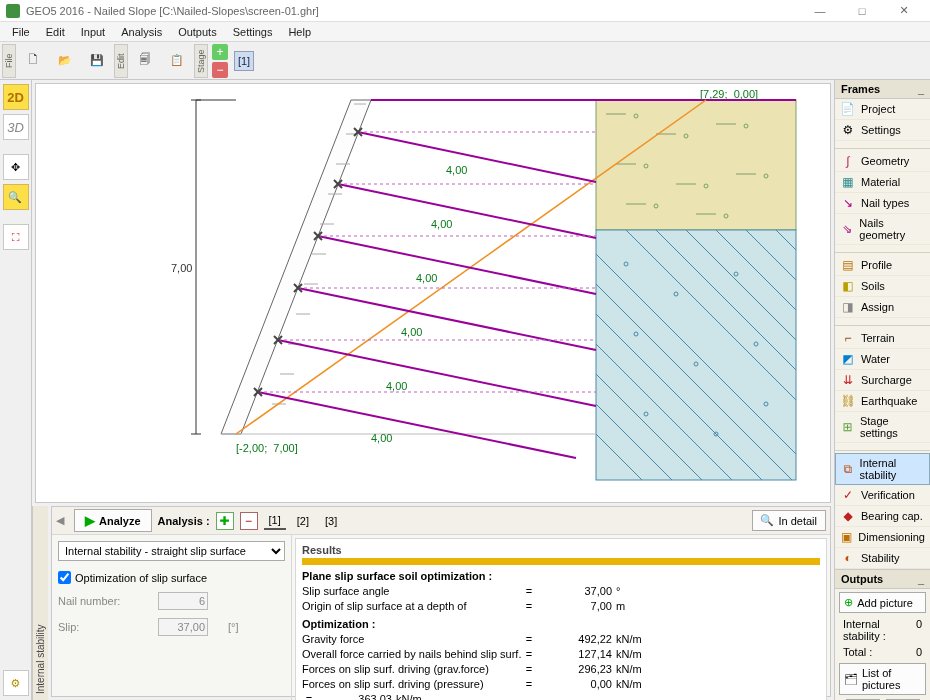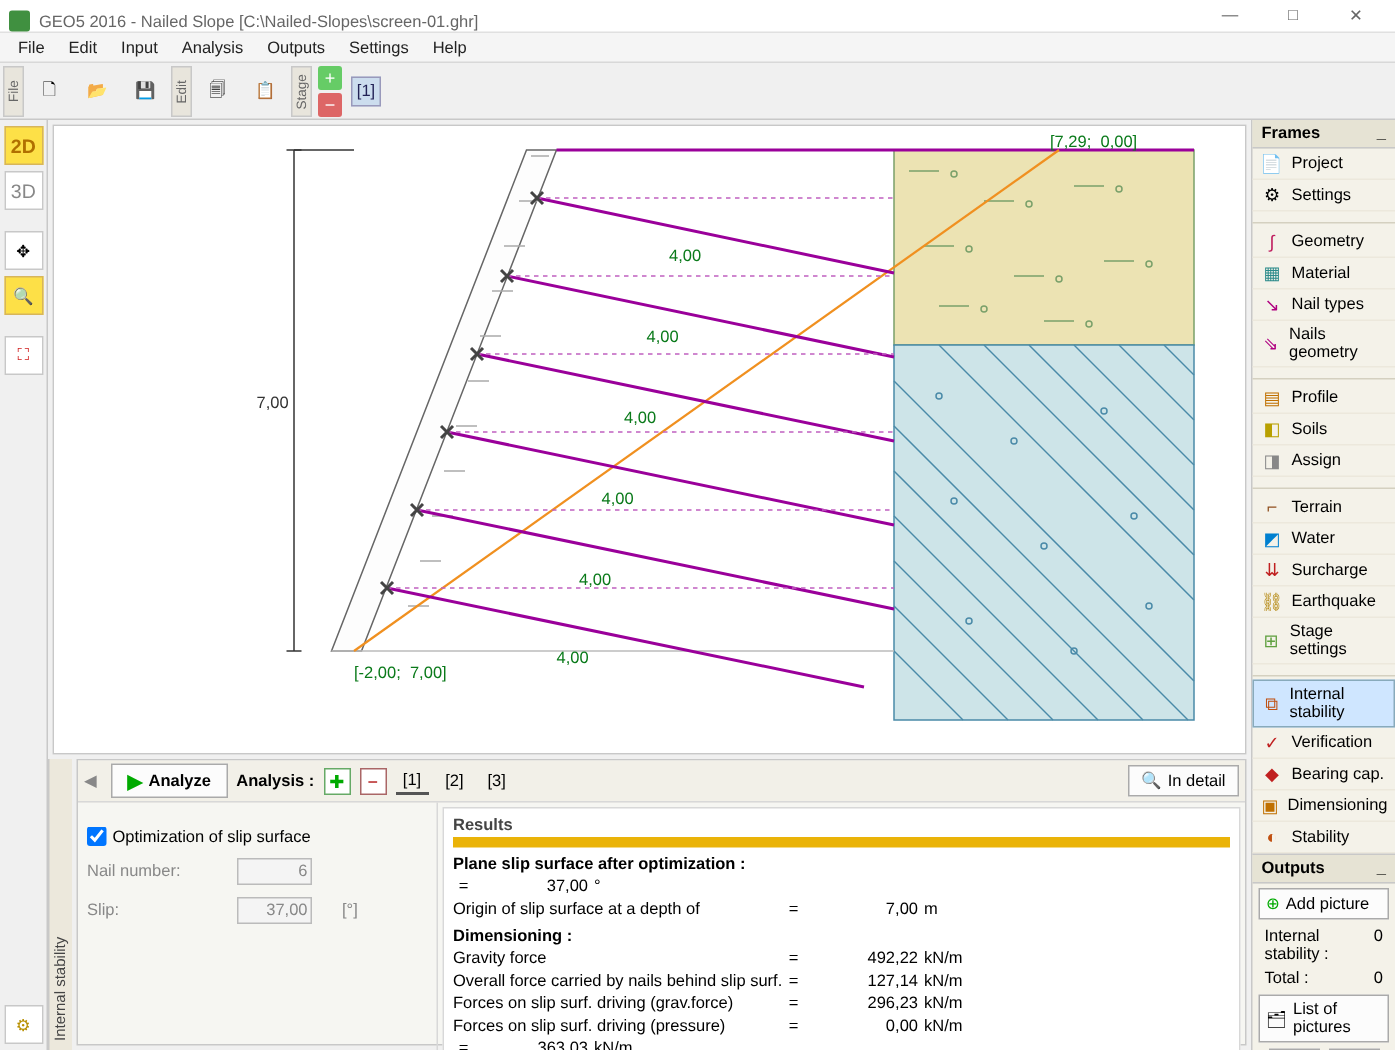--- a/index.html
+++ b/index.html
@@ -1,19 +1,19 @@
 <!DOCTYPE html>
 <html><head>
 <meta charset="utf-8">
 <style>
 * { box-sizing: border-box; margin: 0; padding: 0; font-family: "Segoe UI", Tahoma, sans-serif; font-size: 11px; }
 html, body { width: 930px; height: 700px; overflow: hidden; background: #f0f0f0; }
 
 
-.titlebar { height: 22px; background: #fff; display: flex; align-items: flex-end; padding: 0 6px; border-bottom: 1px solid #e0e0e0; }
+.titlebar { height: 22px; background: #fff; display: flex; align-items: center; padding: 0 6px; border-bottom: 1px solid #e0e0e0; }
 .titlebar .app-icon { width: 14px; height: 14px; background: #409040; border-radius: 2px; margin-right: 6px; }
 .titlebar .title { flex: 1; color: #666; }
 .titlebar .win-controls { display: flex; gap: 2px; }
 .titlebar .win-btn { width: 40px; height: 22px; display: flex; align-items: center; justify-content: center; color: #666; cursor: default; }
 
 
 .menubar { height: 20px; background: #f5f5f5; display: flex; align-items: center; padding: 0 4px; border-bottom: 1px solid #d8d8d8; }
 .menubar .menu-item { padding: 2px 8px; color: #222; cursor: default; }
 
 
@@ -130,21 +130,21 @@
     <div class="stage-add">+</div>
     <div class="stage-rem">−</div>
   </div>
   <div class="stage-tab">[1]</div>
 </div>
 
 <div class="main">
 
   <div class="left-tools">
     <div class="lt-btn active" style="font-weight:bold;color:#b07000;">2D</div>
-    <div class="lt-btn" style="color:#888;">3D</div>
+    <div class="lt-btn" style="color:#888;font-style:italic;">3D</div>
     <div style="height:6px;"></div>
     <div class="lt-btn">
         <span>✥</span>
       </div>
     <div class="lt-btn active">
         <span>🔍</span>
       </div>
     <div style="height:6px;"></div>
     <div class="lt-btn">
         <span style="color:#d02020;">⛶</span>
@@ -301,51 +301,55 @@
           <span class="num-tab active">[1]</span>
           <span class="num-tab">[2]</span>
           <span class="num-tab">[3]</span>
           <div class="indetail-btn">
             <span>🔍</span>
             <span>In detail</span>
           </div>
         </div>
         <div class="params-row">
           <div class="params-left">
+            <select>
+              <option>Internal stability - straight slip surface</option>
+            </select>
             <label>
               <input type="checkbox" checked="" style="">
               <span>Optimization of slip surface</span>
             </label>
             <div class="param-field">
               <span class="lbl">Nail number:</span>
               <input disabled="" value="6" style="">
             </div>
             <div class="param-field">
               <span class="lbl">Slip:</span>
               <input disabled="" value="37,00" style="">
               <span class="unit">[°]</span>
             </div>
           </div>
           <div class="results">
             <div class="hdr">Results</div>
-            <div class="section-title">Plane slip surface after optimization :</div>
+            <div class="section-title">Plane slip surface soil optimization :</div>
             <div id="plane-rows">
                 <div class="row">
+                  <span class="k">Slip surface angle</span>
                   <span class="eq">=</span>
                   <span class="v">37,00</span>
                   <span>°</span>
                 </div>
                 <div class="row">
                   <span class="k">Origin of slip surface at a depth of</span>
                   <span class="eq">=</span>
                   <span class="v">7,00</span>
                   <span>m</span>
                 </div>
               </div>
-            <div class="section-title">Dimensioning :</div>
+            <div class="section-title">Optimization :</div>
             <div id="verif-rows">
                 <div class="row">
                   <span class="k">Gravity force</span>
                   <span class="eq">=</span>
                   <span class="v">492,22</span>
                   <span>kN/m</span>
                 </div>
                 <div class="row">
                   <span class="k">Overall force carried by nails behind slip surf.</span>
                   <span class="eq">=</span>

